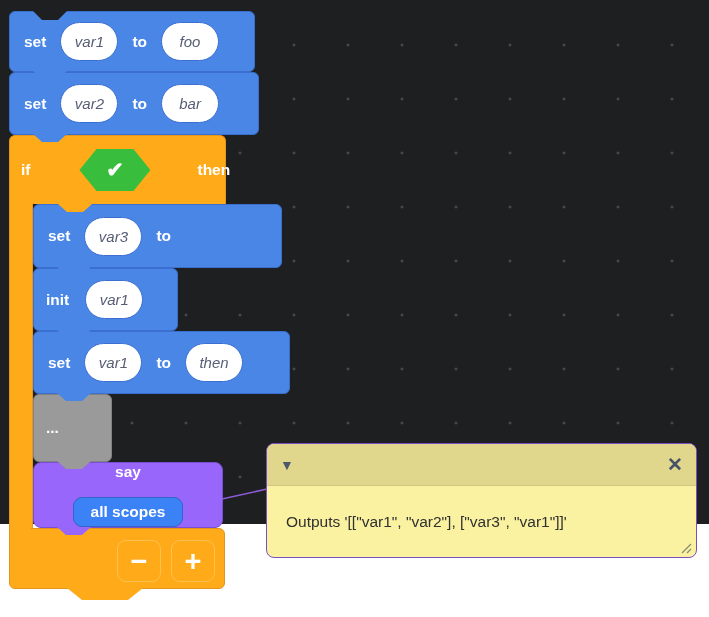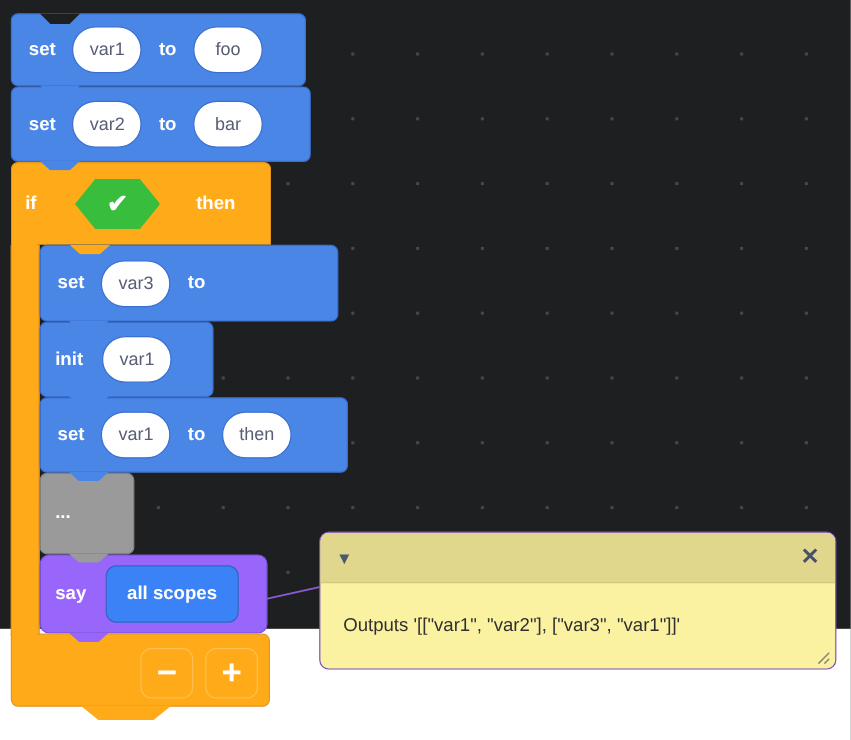--- a/index.html
+++ b/index.html
@@ -12,57 +12,58 @@
     position:relative;width:709px;height:524px;
     background-color:#1e1f21;
     background-image:radial-gradient(circle,#47484b 1.3px,rgba(0,0,0,0) 1.7px);
     background-size:54px 54px;background-position:-3px 18px;
   }
   .block{
     position:absolute;box-sizing:border-box;
     display:flex;align-items:center;
     color:#fff;font-size:15.5px;font-weight:600;
     border-radius:6px;
+    gap:17px;
   }
   .blue{background:#4a86e6;border:1px solid #3a6fd0;}
   .orange{background:#ffab19;border:1px solid #e3951c;}
   .purple{background:#9966fb;border:1px solid #7b4fd1;}
   .gray{background:#9a9a9a;border:1px solid #828282;}
   .bump{
     position:absolute;left:23px;bottom:-8px;width:34px;height:8px;
     background:inherit;border:none;
     clip-path:polygon(0 0,100% 0,calc(100% - 9px) 100%,9px 100%);
     z-index:3;
   }
   .dip{
     position:absolute;left:23px;top:-1px;width:34px;height:9px;
     background:#1e1f21;
     clip-path:polygon(0 0,100% 0,calc(100% - 9px) 100%,9px 100%);
   }
   .oval{
     box-sizing:border-box;height:39px;min-width:58px;padding:0 13px;
     background:#ffffff;border:1px solid #3a6fd0;border-radius:20px;
     display:flex;align-items:center;justify-content:center;
-    color:#575e75;font-size:15px;font-weight:400;
+    color:#575e75;font-size:15px;font-weight:400;font-style:italic;
   }
   .lbl{flex:0 0 auto;}
   
   .b-set1{left:9px;top:11px;width:246px;height:61px;padding:0 14px;gap:14px;}
   .b-set2{left:9px;top:72px;width:250px;height:63px;padding:0 14px;gap:14px;}
   .b-ifhead{left:9px;top:135px;width:217px;height:69px;padding:0 11px;border-bottom:none;border-radius:6px 6px 0 0;}
   .b-spine{left:9px;top:204px;width:24px;height:326px;border-top:none;border-bottom:none;border-radius:0;}
   .b-foot{left:9px;top:528px;width:216px;height:61px;border-radius:0 6px 6px 6px;}
   .cover{position:absolute;background:#ffab19;z-index:2;}
   .cover1{left:10px;top:196px;width:21px;height:16px;}
   .cover2{left:10px;top:521px;width:21px;height:15px;}
   .b-set3{left:33px;top:204px;width:249px;height:64px;padding:0 14px;gap:14px;}
   .b-init{left:33px;top:268px;width:145px;height:63px;padding:0 12px;gap:16px;}
   .b-set4{left:33px;top:331px;width:257px;height:63px;padding:0 14px;gap:14px;}
   .b-dots{left:33px;top:394px;width:79px;height:68px;padding:0 12px;border-radius:6px;}
-  .b-say{left:33px;top:462px;width:190px;height:66px;padding:0 12px;gap:16px;border-radius:8px;}
+  .b-say{left:33px;top:462px;width:190px;height:66px;padding:0 12px;gap:16px;border-radius:8px;flex-direction:column;}
   .hexagon{
     width:71px;height:42px;margin-left:32px;background:#38be3c;
     clip-path:polygon(24% 0,76% 0,100% 50%,76% 100%,24% 100%,0 50%);
     display:flex;align-items:center;justify-content:center;
     color:#fff;font-size:21px;font-weight:700;flex:0 0 auto;
   }
   .then-lbl{margin-left:30px;}
   .dropdown{
     box-sizing:border-box;height:48px;padding:0 17px;
     background:#3b82f6;border:1px solid #3464c4;border-radius:9px;

